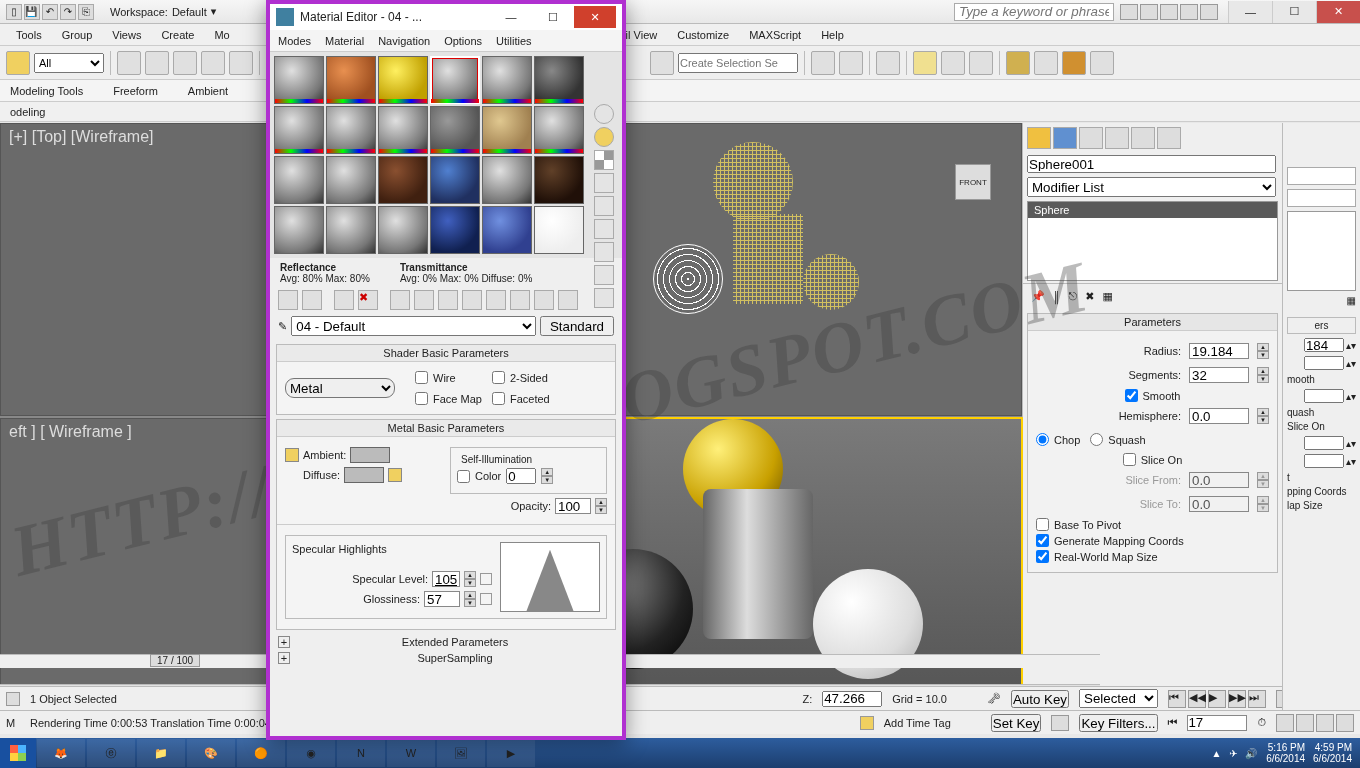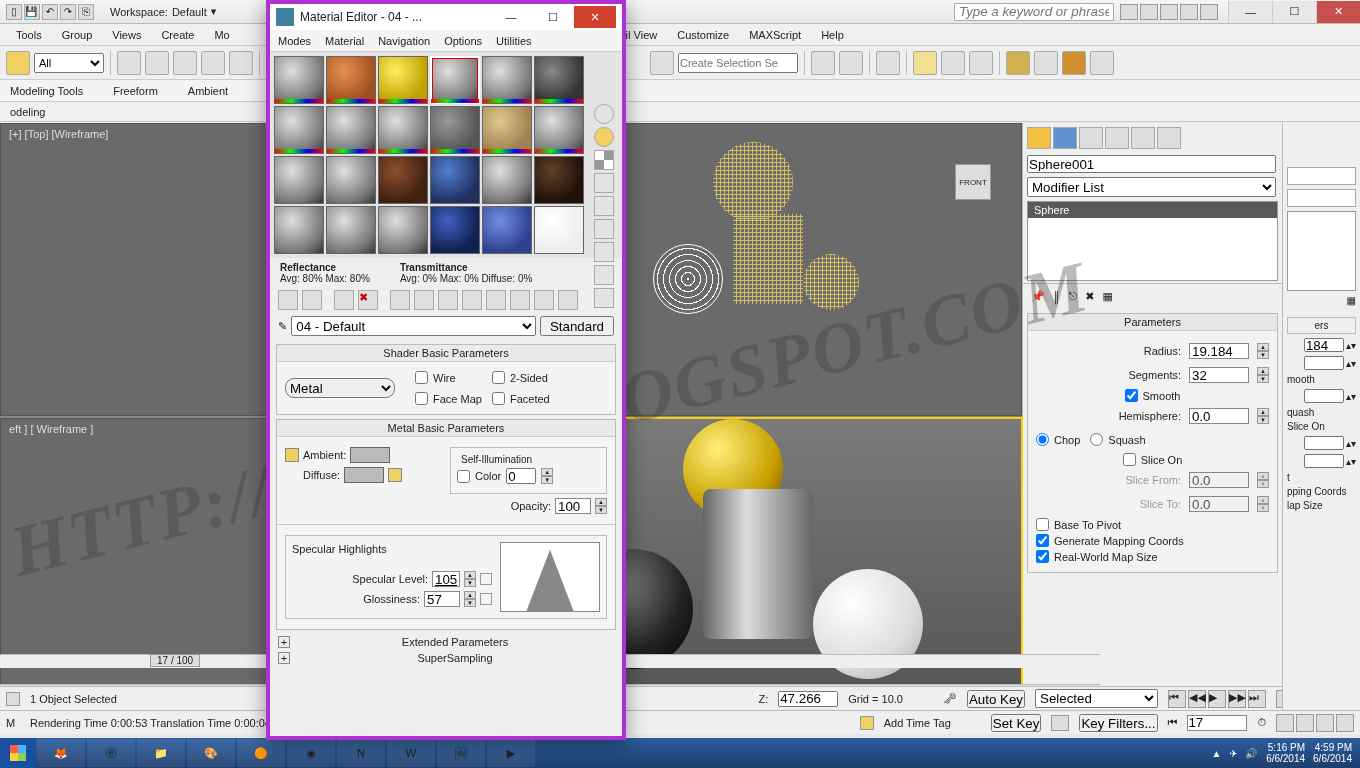--- a/index.html
+++ b/index.html
@@ -21,21 +21,21 @@
 .toolbar-row { height: 34px; background:#efefef; border-bottom:1px solid #ccc; display:flex; align-items:center; gap:4px; padding:0 6px; }
 .toolbar-row .btn { width: 24px; height: 24px; background:#e0e0e0; border:1px solid #aaa; border-radius:2px; }
 .toolbar-row select, .toolbar-row input { height:20px; font-size:11px; }
 .toolbar-row .sep { width:1px; height:24px; background:#bbb; margin:0 2px; }
 .ribbonbar { height: 22px; background:#f4f4f4; border-bottom:1px solid #ccc; display:flex; align-items:center; gap:30px; padding:0 10px; }
 .subribbon { height: 20px; background:#f0f0f0; border-bottom:1px solid #ccc; padding:0 10px; display:flex; align-items:center; }
 .workarea { position:absolute; top:123px; left:0; right:0; bottom:58px; display:flex; }
 .viewports { flex:1; display:grid; grid-template-columns: 1fr 1fr; grid-template-rows: 1fr 1fr; gap:2px; background:#888; position:relative; }
 .viewport { background:#6a6a6a; position:relative; overflow:hidden; border:1px solid #555; }
 .viewport.active { outline:2px solid #ffd000; outline-offset:-1px; }
-.viewport .label { position:absolute; top:4px; left:8px; color:#ddd; font-size:11px; }
+.viewport .label { position:absolute; top:4px; left:8px; color:#ddd; font-size:16px; }
 .viewport.shaded { background:linear-gradient(#7a7a7a,#545454); }
 .cmdpanel { width:260px; background:#efefef; border-left:1px solid #bbb; display:flex; flex-direction:column; }
 .cmdpanel .tabs { display:flex; gap:2px; padding:4px; }
 .cmdpanel .tabs span { width:24px; height:22px; background:#ddd; border:1px solid #aaa; }
 .cmdpanel input[type=text] { width:96%; margin:2px 4px; height:18px; }
 .cmdpanel select { width:96%; margin:2px 4px; height:20px; }
 .stacklist { height:80px; background:#fff; border:1px solid #999; margin:2px 4px; }
 .stacklist .item { background:#5a5a5a; color:#fff; padding:2px 6px; }
 .pinbar { height:26px; border-top:1px solid #bbb; display:flex; align-items:center; gap:8px; padding:0 8px; }
 .rollout { border:1px solid #bbb; margin:4px; background:#f2f2f2; }
@@ -383,21 +383,21 @@
   <div class="statusbar" style="bottom:58px; height:24px;">
     <span style="width:14px;height:14px;background:#ddd;border:1px solid #999"></span>
     <span>1 Object Selected</span>
     <span style="flex:1"></span>
     <span>Z:</span>
     <input type="text" value="47.266" style="">
     <span>Grid = 10.0</span>
     <span style="width:20px"></span>
     <span>🗝</span>
     <button style="height:18px">Auto Key</button>
-    <select style="width:123px"><option>Selected</option></select>
+    <select style="width:79px"><option>Selected</option></select>
     <div class="kf">
       <span>⏮</span>
       <span>◀◀</span>
       <span>▶</span>
       <span>▶▶</span>
       <span>⏭</span>
     </div>
     <div class="kf">
       <span></span>
       <span></span>

